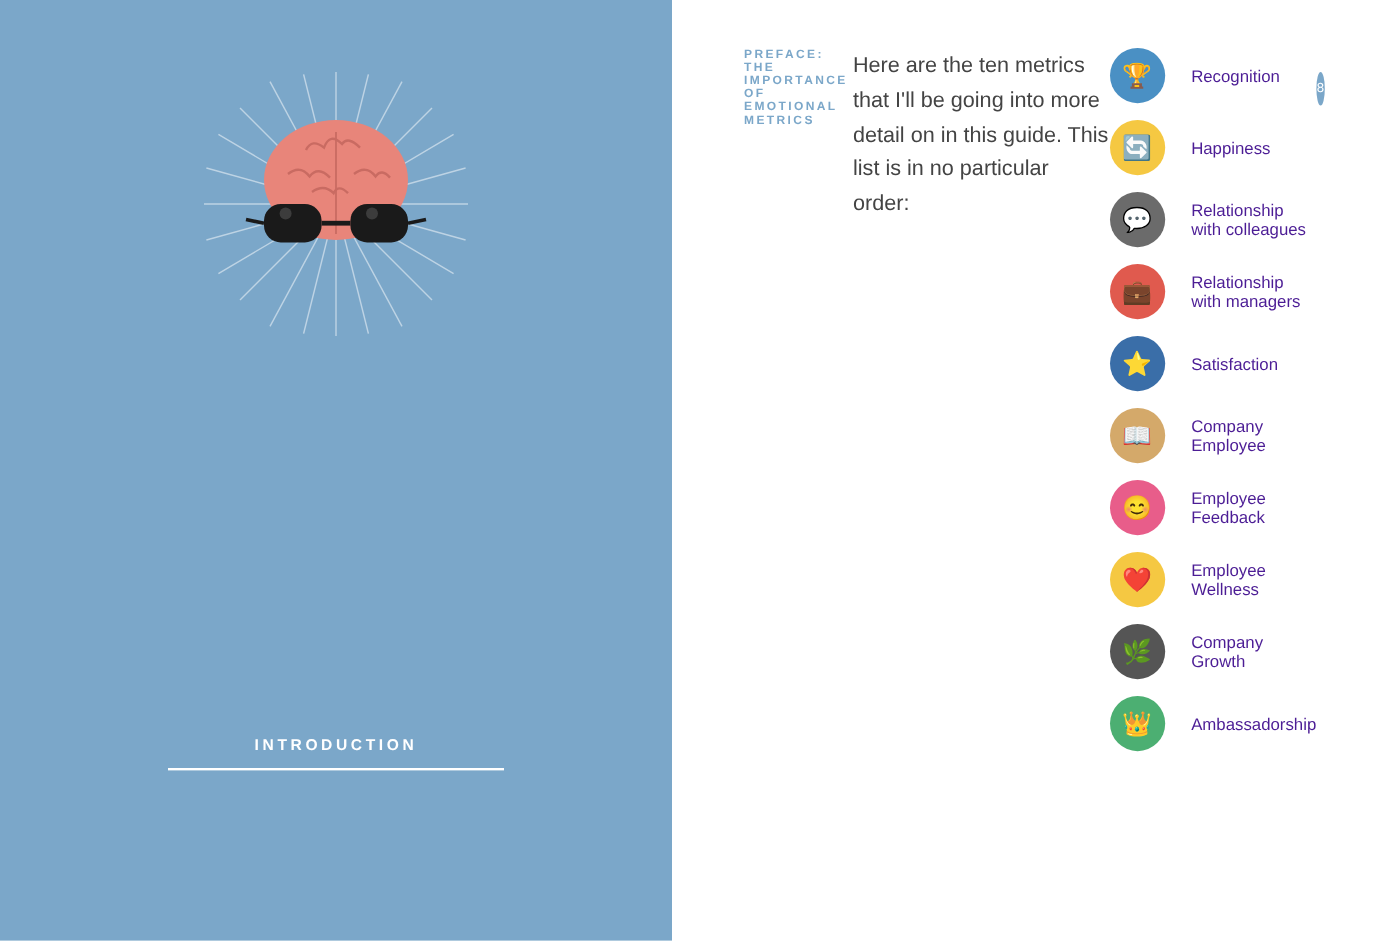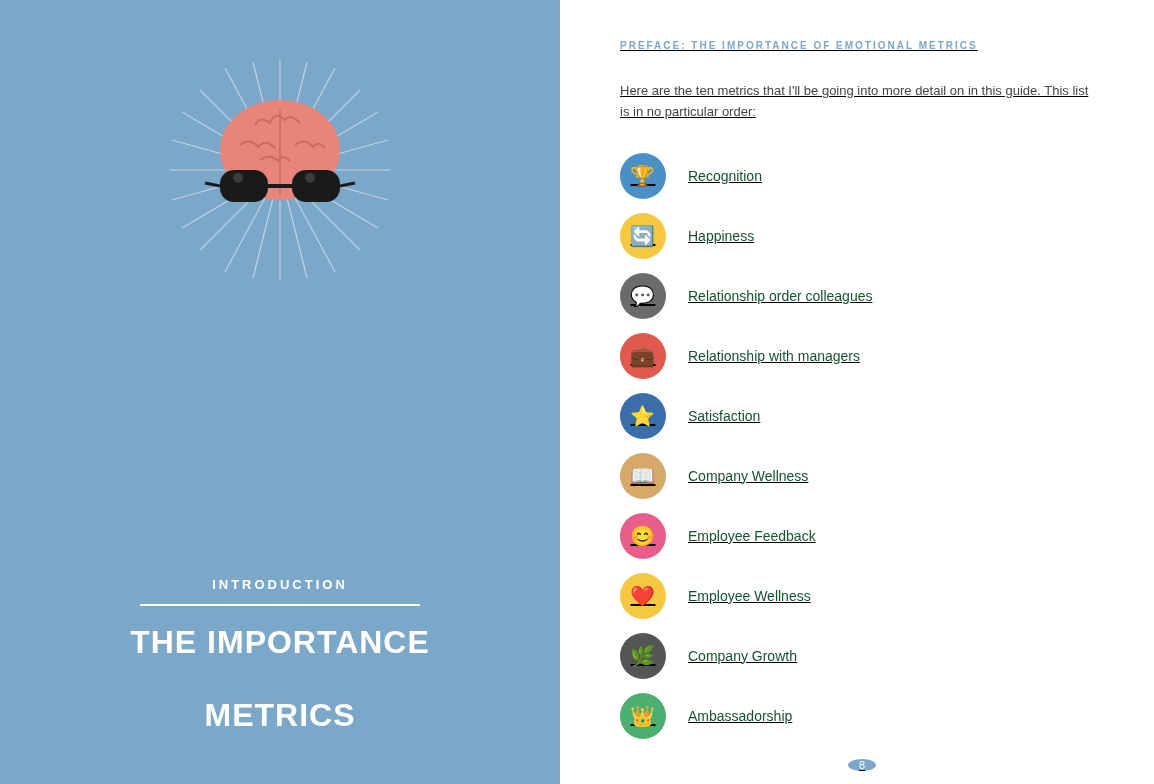--- a/index.html
+++ b/index.html
@@ -78,37 +78,36 @@
       letter-spacing: 1px;
     }
 
     
     .right-panel {
       flex: 1;
       background: white;
       padding: 40px 50px 40px 60px;
       overflow-y: auto;
       display: flex;
-      flex-direction: column;
-      text-decoration: underline;
+      flex-direction: row;
     }
 
     .preface-label {
       font-family: Arial, sans-serif;
       font-size: 10px;
       font-weight: 700;
       letter-spacing: 2px;
       color: #7ba7c9;
       text-transform: uppercase;
       margin-bottom: 30px;
     }
 
     .intro-text {
       font-family: Arial, sans-serif;
-      font-size: 13px;
+      font-size: 18px;
       color: #444;
       line-height: 1.6;
       margin-bottom: 30px;
       max-width: 480px;
     }
 
     .metrics-list {
       display: flex;
       flex-direction: column;
       gap: 14px;
@@ -127,21 +126,21 @@
       display: flex;
       align-items: center;
       justify-content: center;
       font-size: 20px;
       flex-shrink: 0;
     }
 
     .metric-label {
       font-family: Arial, sans-serif;
       font-size: 14px;
-      color: #14532d;
+      color: #4c1d95;
     }
 
     
     .icon-blue { background-color: #4a90c4; }
     .icon-yellow { background-color: #f5c842; }
     .icon-gray { background-color: #6b6b6b; }
     .icon-red { background-color: #e05a4e; }
     .icon-dark-blue { background-color: #3a6ea8; }
     .icon-tan { background-color: #d4a96a; }
     .icon-pink { background-color: #e85d8a; }
@@ -222,55 +221,54 @@
 
       <circle cx="38" cy="83" r="5" fill="rgba(255,255,255,0.15)"></circle>
       <circle cx="110" cy="83" r="5" fill="rgba(255,255,255,0.15)"></circle>
     </svg>
   </div>
 
   <div class="left-text">
     <div class="intro-label">INTRODUCTION</div>
     <div class="intro-divider"></div>
     <div class="intro-title">
-      <span>THE IMPORTANCE</span><br>
       <br>
-      <span>METRICS</span>
+      <br>
     </div>
   </div>
 </div>
 
 <div class="right-panel">
   <div class="preface-label">PREFACE: THE IMPORTANCE OF EMOTIONAL METRICS</div>
   <div class="intro-text">Here are the ten metrics that I'll be going into more detail on in this guide. This list is in no particular order:</div>
 
   <div class="metrics-list">
   <div class="metric-item">
         <div class="metric-icon icon-blue">🏆</div>
         <div class="metric-label">Recognition</div>
       </div>
       <div class="metric-item">
         <div class="metric-icon icon-yellow">🔄</div>
         <div class="metric-label">Happiness</div>
       </div>
       <div class="metric-item">
         <div class="metric-icon icon-gray">💬</div>
-        <div class="metric-label">Relationship order colleagues</div>
+        <div class="metric-label">Relationship with colleagues</div>
       </div>
       <div class="metric-item">
         <div class="metric-icon icon-red">💼</div>
         <div class="metric-label">Relationship with managers</div>
       </div>
       <div class="metric-item">
         <div class="metric-icon icon-dark-blue">⭐</div>
         <div class="metric-label">Satisfaction</div>
       </div>
       <div class="metric-item">
         <div class="metric-icon icon-tan">📖</div>
-        <div class="metric-label">Company Wellness</div>
+        <div class="metric-label">Company Employee</div>
       </div>
       <div class="metric-item">
         <div class="metric-icon icon-pink">😊</div>
         <div class="metric-label">Employee Feedback</div>
       </div>
       <div class="metric-item">
         <div class="metric-icon icon-gold">❤️</div>
         <div class="metric-label">Employee Wellness</div>
       </div>
       <div class="metric-item">

